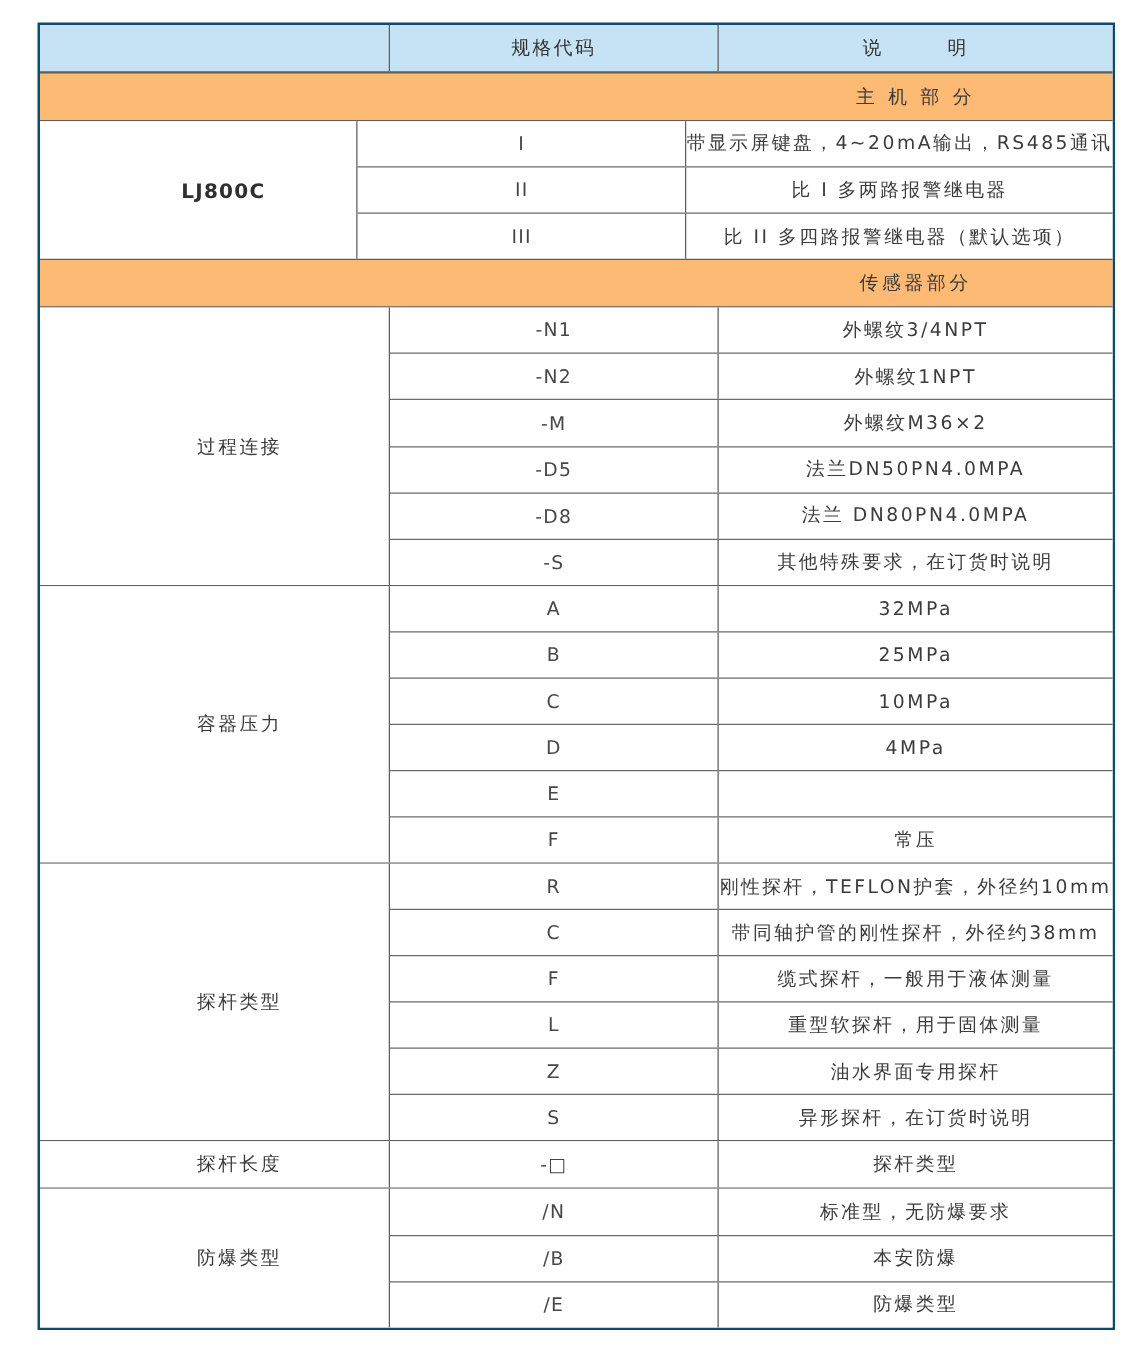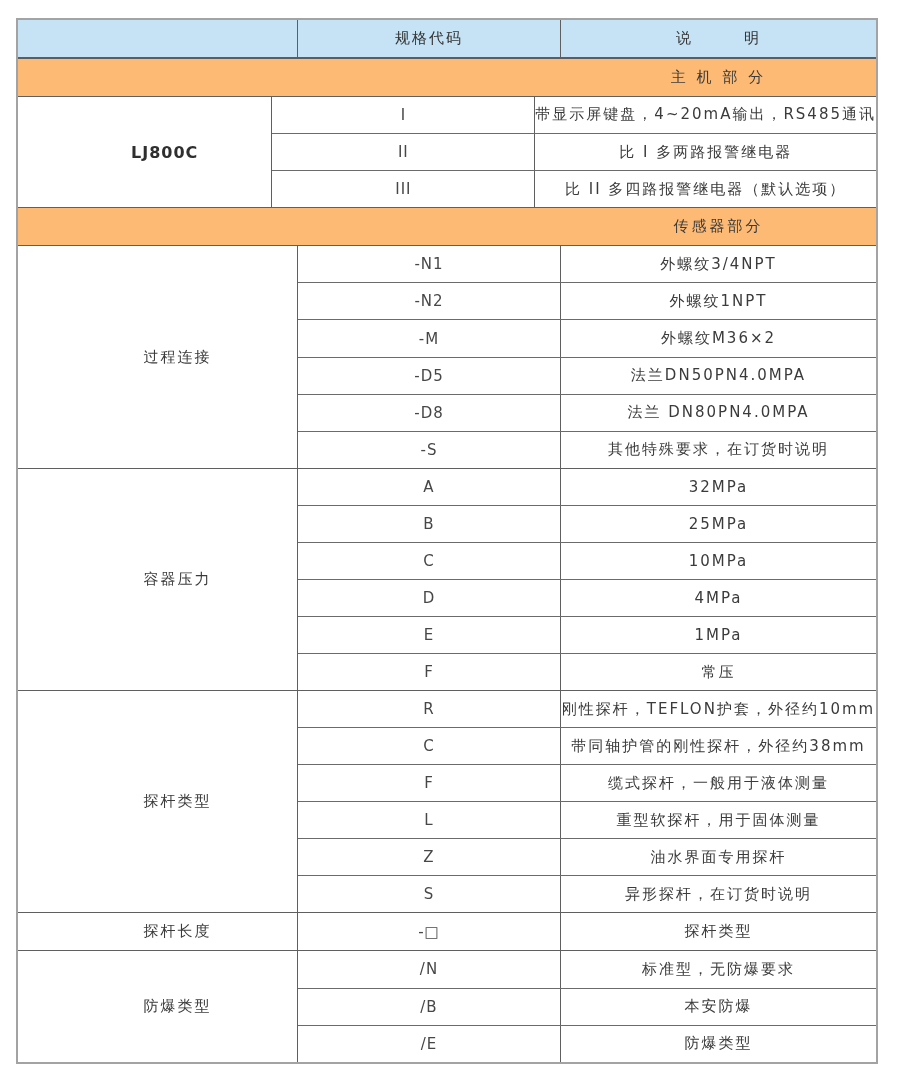--- a/index.html
+++ b/index.html
@@ -2,22 +2,22 @@
 <html><head>
 <meta charset="utf-8">
 <style>
   * { margin:0; padding:0; box-sizing:border-box; }
   html,body { background:#ffffff; }
   body { font-family:"DejaVu Sans","Liberation Sans",sans-serif; }
   .page {
     position:relative; width:900px; height:1084px; background:#ffffff; overflow:hidden;
   }
   .spec-table {
-    position:absolute; left:16px; top:18px; width:862px; height:1046px;
-    border:2px solid #a3a3a3; background:#ffffff;
+    position:absolute; left:30px; top:18px; width:862px; height:1046px;
+    border:2px solid #0c4a6e; background:#ffffff;
     display:flex; flex-direction:column;
     color:#3b3b3b;
   }
   
   .header-row {
     flex:1 1 0; display:flex; background:#c5e3f5;
     border-bottom:2px solid #5d5d5d;
   }
   .header-cell {
     display:flex; align-items:center; justify-content:center;
@@ -139,21 +139,20 @@
           <div class="group-row">
             <div class="code-cell">C</div>
             <div class="desc-cell">10MPa</div>
           </div>
           <div class="group-row">
             <div class="code-cell">D</div>
             <div class="desc-cell">4MPa</div>
           </div>
           <div class="group-row">
             <div class="code-cell">E</div>
-            <div class="desc-cell">1MPa</div>
           </div>
           <div class="group-row">
             <div class="code-cell">F</div>
             <div class="desc-cell">常压</div>
           </div>
         </div>
       </div>
       <div class="group" style="flex: 6 1 0px;">
         <div class="category-cell">探杆类型</div>
         <div class="group-rows">

